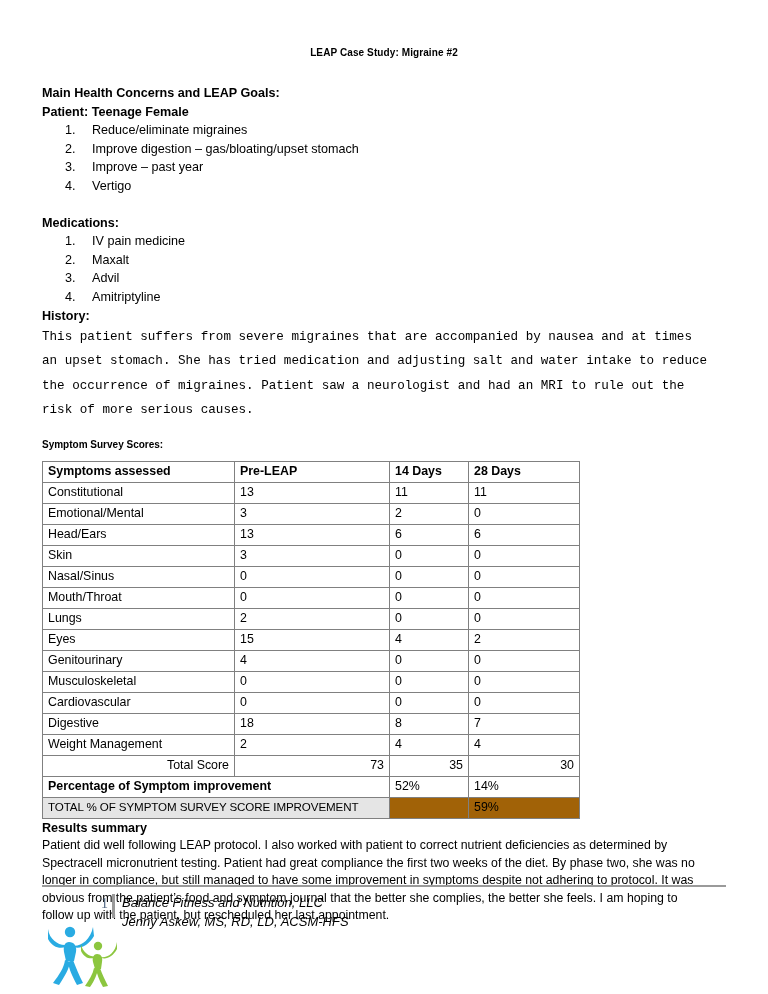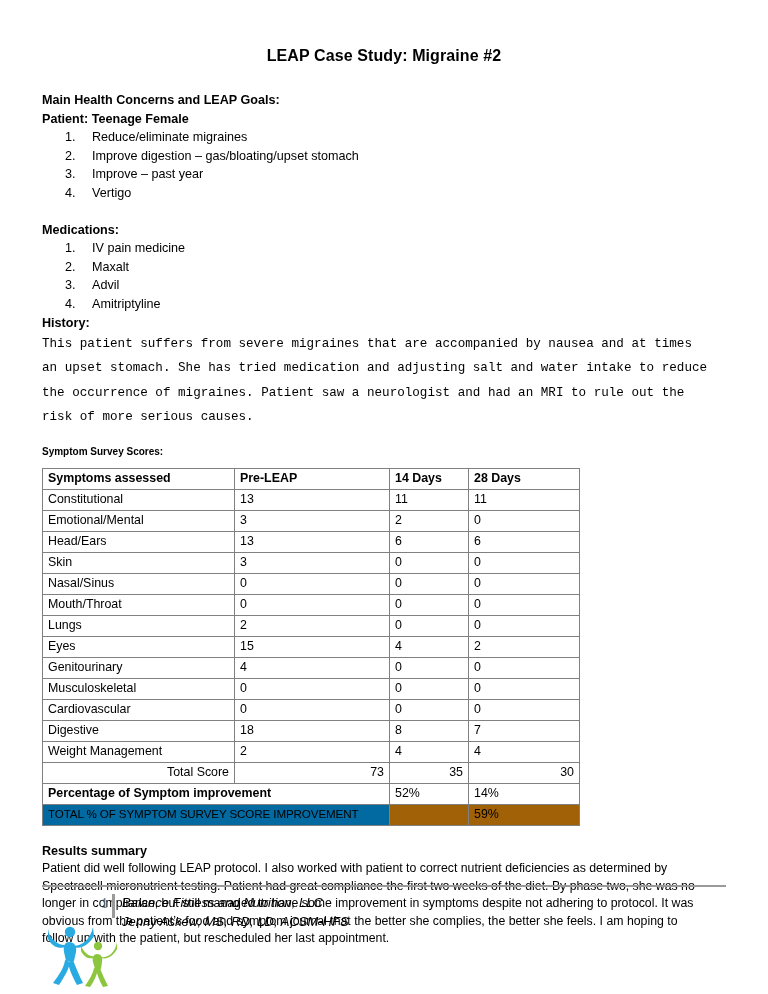--- a/index.html
+++ b/index.html
@@ -28,21 +28,21 @@
   .content {
     position: absolute;
     left: 42px;
     top: 0;
     width: 684px;
   }
 
   
   .doc-title {
     text-align: center;
-    font-size: 16px;
+    font-size: 10px;
     font-weight: bold;
     margin: 0;
     padding-top: 47px;
     letter-spacing: .1px;
   }
 
   
   .bold-line {
     font-size: 12.6px;
     font-weight: bold;
@@ -104,37 +104,36 @@
     text-align: left;
     vertical-align: top;
     font-weight: normal;
     line-height: 16px;
   }
   table.survey tr.hdr td { font-weight: bold; margin-left: 48px; }
   table.survey tr.total td { font-weight: normal; text-align: right; }
   table.survey tr.pct td.label { font-weight: bold; border-radius: 9px; }
 
   td.yellow {
-    background: #0369a1;
+    background: #e5e5e5;
     font-weight: bold;
     font-size: 11.6px;
     letter-spacing: -.1px;
   }
   td.green {
     background: #a16207;
     font-weight: bold;
   }
 
   
   .results-head {
     font-size: 12.6px;
     font-weight: bold;
     line-height: 18px;
     margin: 0;
-    padding-top: 16px;
   }
   .results-body {
     font-size: 12.3px;
     line-height: 17.6px;
     margin: 0;
     width: 662px;
     text-align: left;
   }
 
   

